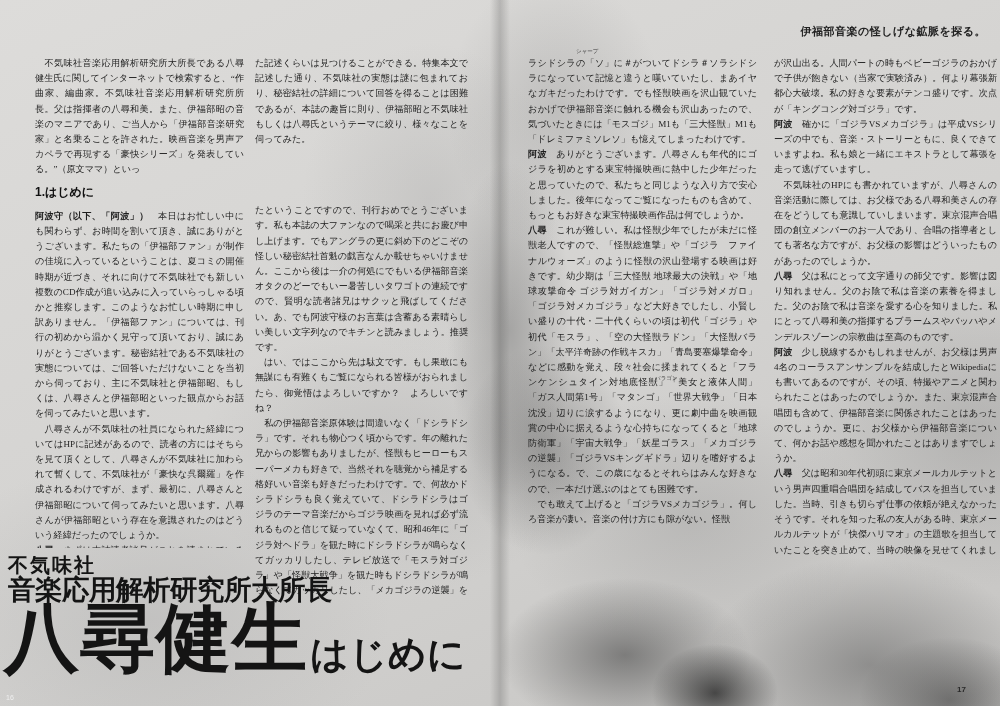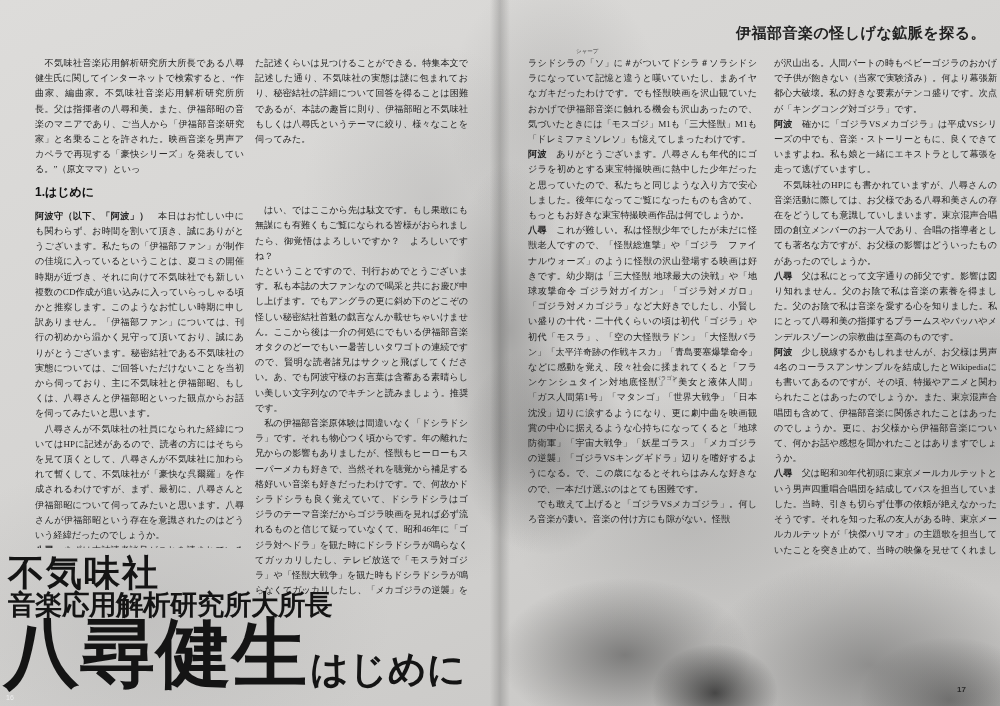--- a/index.html
+++ b/index.html
@@ -26,21 +26,21 @@
       radial-gradient(ellipse 170px 210px at 430px 200px, rgba(150,150,150,0.25), transparent 75%),
       linear-gradient(155deg, #dddcda 0%, #d3d2d0 55%, #c6c5c3 100%);
   }
   .spine {
     position:absolute; left:490px; top:0; width:20px; height:706px;
     background:linear-gradient(90deg, transparent, rgba(0,0,0,0.16) 50%, transparent);
   }
   .caption {
     position:absolute; top:24px; right:14px;
     font-family:"Liberation Sans", sans-serif; font-weight:bold;
-    font-size:15px; letter-spacing:0.5px; color:#222;
+    font-size:11px; letter-spacing:0.5px; color:#222;
   }
   .col {
     position:absolute; color:#1d1d1d;
     font-size:9.1px; line-height:15.2px;
     text-align:justify; text-justify:inter-ideograph;
     word-break:break-all; overflow:hidden;
   }
   .col-l1 { left:35px;  top:56px; width:209px; height:492px; }
   .col-l2 { left:255px; top:56px; width:213px; height:540px; }
   .col-r1 { left:528px; top:56px; width:229px; height:505px; }
@@ -55,21 +55,21 @@
   .ruby-note {
     position:absolute; font-family:"Liberation Sans", sans-serif;
     font-size:5.5px; color:#333; letter-spacing:0;
   }
   .ruby-sharp   { left:576px; top:48px; }
   .ruby-baragon { left:655px; top:375px; }
   .title {
     position:absolute; left:8px; top:556px; color:#141414;
     font-family:"Liberation Sans", sans-serif; font-weight:900;
   }
-  .t1 { font-size:36px; line-height:0.95; letter-spacing:2px;   margin:0; }
+  .t1 { font-size:20px; line-height:0.95; letter-spacing:2px;   margin:0; }
   .t2 { font-size:27.5px; line-height:1.1; letter-spacing:-0.5px; margin:0; }
   .t3row { display:flex; align-items:flex-end; margin-top:-2px; }
   .t3 { font-size:75px; line-height:0.95; letter-spacing:1px; margin-left:-4px; }
   .t4 { font-size:38px; line-height:1; margin-left:2px; margin-bottom:2px; }
   .pn-left  { position:absolute; left:6px;  top:694px; color:#efefef;
               font-family:"Liberation Sans",sans-serif; font-size:7px; }
   .pn-right { position:absolute; left:957px; top:685px; color:#2a2a2a;
               font-family:"Liberation Sans",sans-serif; font-weight:bold; font-size:8px;text-align:center; }
 </style>
 </head>
@@ -85,22 +85,22 @@
     <div class="col col-l1">
       <p class="para lede">　不気味社音楽応用解析研究所大所長である八尋健生氏に関してインターネットで検索すると、“作曲家、編曲家。不気味社音楽応用解析研究所所長。父は指揮者の八尋和美。また、伊福部昭の音楽のマニアであり、ご当人から「伊福部音楽研究家」と名乗ることを許された。映画音楽を男声アカペラで再現する「豪快シリーズ」を発表している。”（原文ママ）といっ</p>
       <h3 class="sec">1.はじめに</h3>
       <p class="para"><b class="spk">阿波守（以下、「阿波」）</b><span>　本日はお忙しい中にも関わらず、お時間を割いて頂き、誠にありがとうございます。私たちの「伊福部ファン」が制作の佳境に入っているということは、夏コミの開催時期が近づき、それに向けて不気味社でも新しい複数のCD作成が追い込みに入っていらっしゃる頃かと推察します。このようなお忙しい時期に申し訳ありません。「伊福部ファン」については、刊行の初めから温かく見守って頂いており、誠にありがとうございます。秘密結社である不気味社の実態については、ご回答いただけないことを当初から伺っており、主に不気味社と伊福部昭、もしくは、八尋さんと伊福部昭といった観点からお話を伺ってみたいと思います。</span></p>
       <p class="para"><b class="spk"></b><span>　八尋さんが不気味社の社員になられた経緯についてはHPに記述があるので、読者の方にはそちらを見て頂くとして、八尋さんが不気味社に加わられて暫くして、不気味社が「豪快な呉爾羅」を作成されるわけですが、まず、最初に、八尋さんと伊福部昭について伺ってみたいと思います。八尋さんが伊福部昭という存在を意識されたのはどういう経緯だったのでしょうか。</span></p>
       <p class="para"><b class="spk">八尋</b><span>　まずは本誌読者諸兄がこれを読まれているということは「伊福部ファンVol.4」が無事に形になっ</span></p>
     </div>
 
     <div class="col col-l2">
       <p class="para lede2">た記述くらいは見つけることができる。特集本文で記述した通り、不気味社の実態は謎に包まれており、秘密結社の詳細について回答を得ることは困難であるが、本誌の趣旨に則り、伊福部昭と不気味社もしくは八尋氏というテーマに絞り、様々なことを伺ってみた。</p>
+      <p class="para"><b class="spk"></b><span>たということですので、刊行おめでとうございます。私も本誌の大ファンなので喝采と共にお慶び申し上げます。でもアングラの更に斜め下のどこぞの怪しい秘密結社首魁の戯言なんか載せちゃいけません。ここから後は一介の何処にでもいる伊福部音楽オタクのどーでもいー暑苦しいタワゴトの連続ですので、賢明な読者諸兄はサクッと飛ばしてください。あ、でも阿波守様のお言葉は含蓄ある素晴らしい美しい文字列なのでキチンと読みましょう。推奨です。</span></p>
       <p class="para"><b class="spk"></b><span>　はい、ではここから先は駄文です。もし果敢にも無謀にも有難くもご覧になられる皆様がおられましたら、御覚悟はよろしいですか？　よろしいですね？</span></p>
-      <p class="para"><b class="spk"></b><span>たということですので、刊行おめでとうございます。私も本誌の大ファンなので喝采と共にお慶び申し上げます。でもアングラの更に斜め下のどこぞの怪しい秘密結社首魁の戯言なんか載せちゃいけません。ここから後は一介の何処にでもいる伊福部音楽オタクのどーでもいー暑苦しいタワゴトの連続ですので、賢明な読者諸兄はサクッと飛ばしてください。あ、でも阿波守様のお言葉は含蓄ある素晴らしい美しい文字列なのでキチンと読みましょう。推奨です。</span></p>
       <p class="para"><b class="spk"></b><span>　私の伊福部音楽原体験は間違いなく「ドシラドシラ」です。それも物心つく頃からです。年の離れた兄からの影響もありましたが、怪獣もヒーローもスーパーメカも好きで、当然それを聴覚から補足する格好いい音楽も好きだったわけです。で、何故かドシラドシラも良く覚えていて、ドシラドシラはゴジラのテーマ音楽だからゴジラ映画を見れば必ず流れるものと信じて疑っていなくて、昭和46年に「ゴジラ対ヘドラ」を観た時にドシラドシラが鳴らなくてガッカリしたし、テレビ放送で「モスラ対ゴジラ」や「怪獣大戦争」を観た時もドシラドシラが鳴らなくてガッカリしたし、「メカゴジラの逆襲」を観た時はドシラドシラは鳴ったけれどもテンポは遅いしドシラソ</span></p>
     </div>
 
     <div class="title">
       <div class="t1">不気味社</div>
       <div class="t2">音楽応用解析研究所大所長</div>
       <div class="t3row">
         <span class="t3">八尋健生</span>
         <span class="t4">はじめに</span>
       </div>

